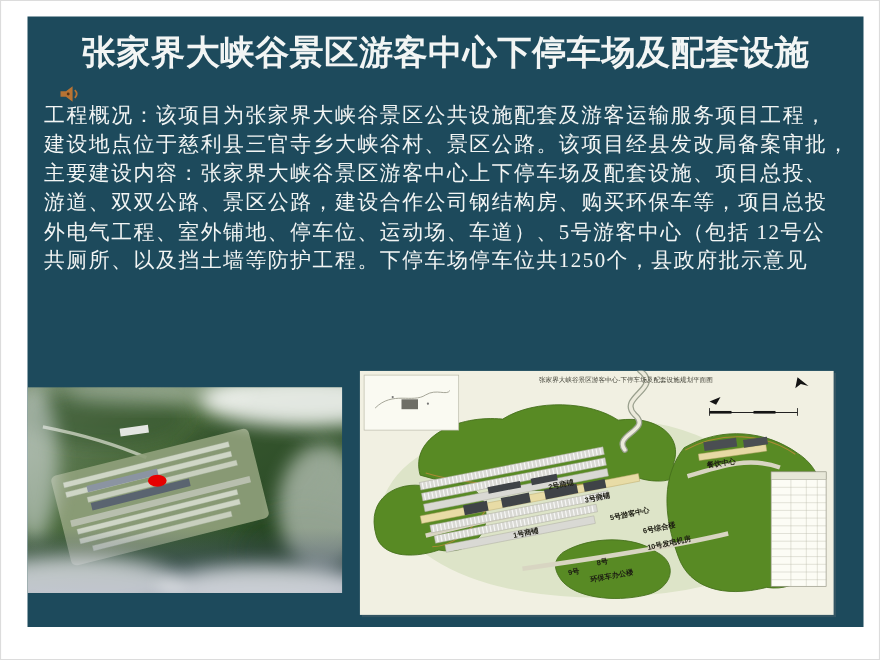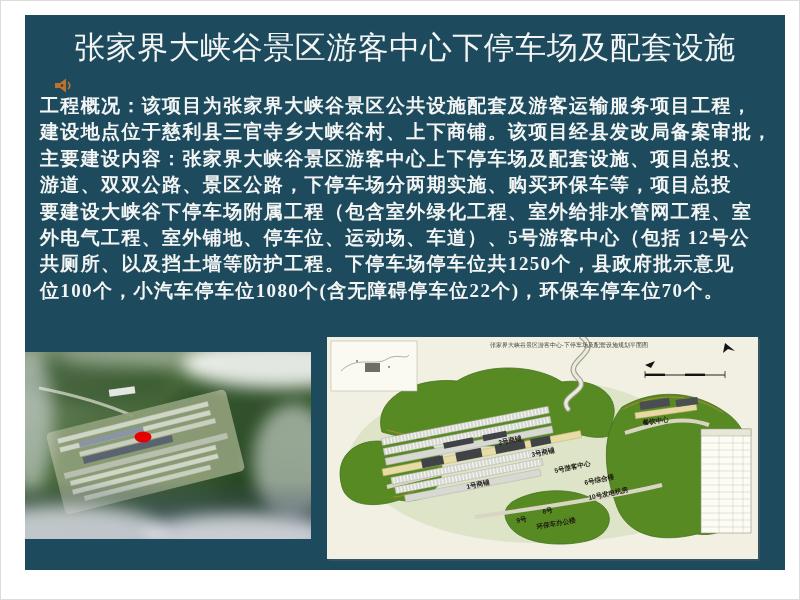--- a/index.html
+++ b/index.html
@@ -1,23 +1,23 @@
 <!DOCTYPE html>
 <html><head>
 <meta charset="utf-8">
 <style>
   html,body{margin:0;padding:0;}
   body{width:800px;height:600px;background:#ffffff;font-family:"Liberation Serif","DejaVu Serif",serif;}
   .page{position:relative;width:800px;height:600px;background:#ffffff;box-shadow:inset 0 0 0 1px #dcdcdc;overflow:hidden;}
   .slide{position:absolute;left:25px;top:15px;width:760px;height:555px;background:#1d4a5c;}
   .slide-title{position:absolute;top:12px;left:0;width:100%;text-align:center;color:#f2f5f4;
-    font-size:31px;font-weight:400;letter-spacing:0.5px;white-space:nowrap;}
+    font-size:31px;font-weight:700;letter-spacing:0.5px;white-space:nowrap;}
   .speaker{position:absolute;left:28px;top:62px;width:22px;height:17px;}
   .body-text{position:absolute;left:15px;top:78px;width:732px;color:#f2f5f4;
-    font-size:19px;line-height:26.4px;letter-spacing:1.35px;font-weight:bold;}
+    font-size:19px;line-height:26.4px;letter-spacing:1.35px;}
   .body-text .line{white-space:nowrap;}
   .aerial{position:absolute;left:0px;top:337px;width:286px;height:187px;}
   .plan{position:absolute;left:302px;top:322px;width:431px;height:222px;box-shadow:2px 2px 0 rgba(120,120,120,.25);}
   svg{display:block;}
   .map-label{font-family:"Liberation Sans","DejaVu Sans",sans-serif;font-size:6.6px;font-weight:700;fill:#1c1c12;}
   .plan-title-text{font-family:"Liberation Sans","DejaVu Sans",sans-serif;font-size:6px;fill:#44443a;}
 </style>
 </head>
 <body>
 
@@ -27,27 +27,25 @@
     <div class="slide-title">张家界大峡谷景区游客中心下停车场及配套设施</div>
 
     <svg class="speaker" viewBox="0 0 22 17">
       <path d="M2,6 L7,6 L13,1.5 L13,15.5 L7,11 L2,11 Z" fill="#b87333"></path>
       <path d="M15,5 Q18.5,8.5 15,12" stroke="#b87333" stroke-width="1.6" fill="none"></path>
       <circle cx="9" cy="8.5" r="1.3" fill="#5a3415"></circle>
     </svg>
 
     <div class="body-text">
       <div class="line">工程概况：该项目为张家界大峡谷景区公共设施配套及游客运输服务项目工程，</div>
-      <div class="line">建设地点位于慈利县三官寺乡大峡谷村、上下商铺。该项目经县发改局备案审批，</div>
+      <div class="line">建设地点位于慈利县三官寺乡大峡谷村、景区公路。该项目经县发改局备案审批，</div>
       <div class="line">主要建设内容：张家界大峡谷景区游客中心上下停车场及配套设施、项目总投、</div>
-      <div class="line">游道、双双公路、景区公路，下停车场分两期实施、购买环保车等，项目总投</div>
-      <div class="line">要建设大峡谷下停车场附属工程（包含室外绿化工程、室外给排水管网工程、室</div>
+      <div class="line">游道、双双公路、景区公路，建设合作公司钢结构房、购买环保车等，项目总投</div>
       <div class="line">外电气工程、室外铺地、停车位、运动场、车道）、5号游客中心（包括 12号公</div>
       <div class="line">共厕所、以及挡土墙等防护工程。下停车场停车位共1250个，县政府批示意见</div>
-      <div class="line">位100个，小汽车停车位1080个(含无障碍停车位22个)，环保车停车位70个。</div>
     </div>
 
     <svg class="aerial" viewBox="0 0 286 187">
       <defs>
         <linearGradient id="gBase" x1="0" y1="0" x2="1" y2="1">
           <stop offset="0" stop-color="#7e9377"></stop>
           <stop offset="0.35" stop-color="#4a6a3c"></stop>
           <stop offset="0.7" stop-color="#30512c"></stop>
           <stop offset="1" stop-color="#283f2a"></stop>
         </linearGradient>

